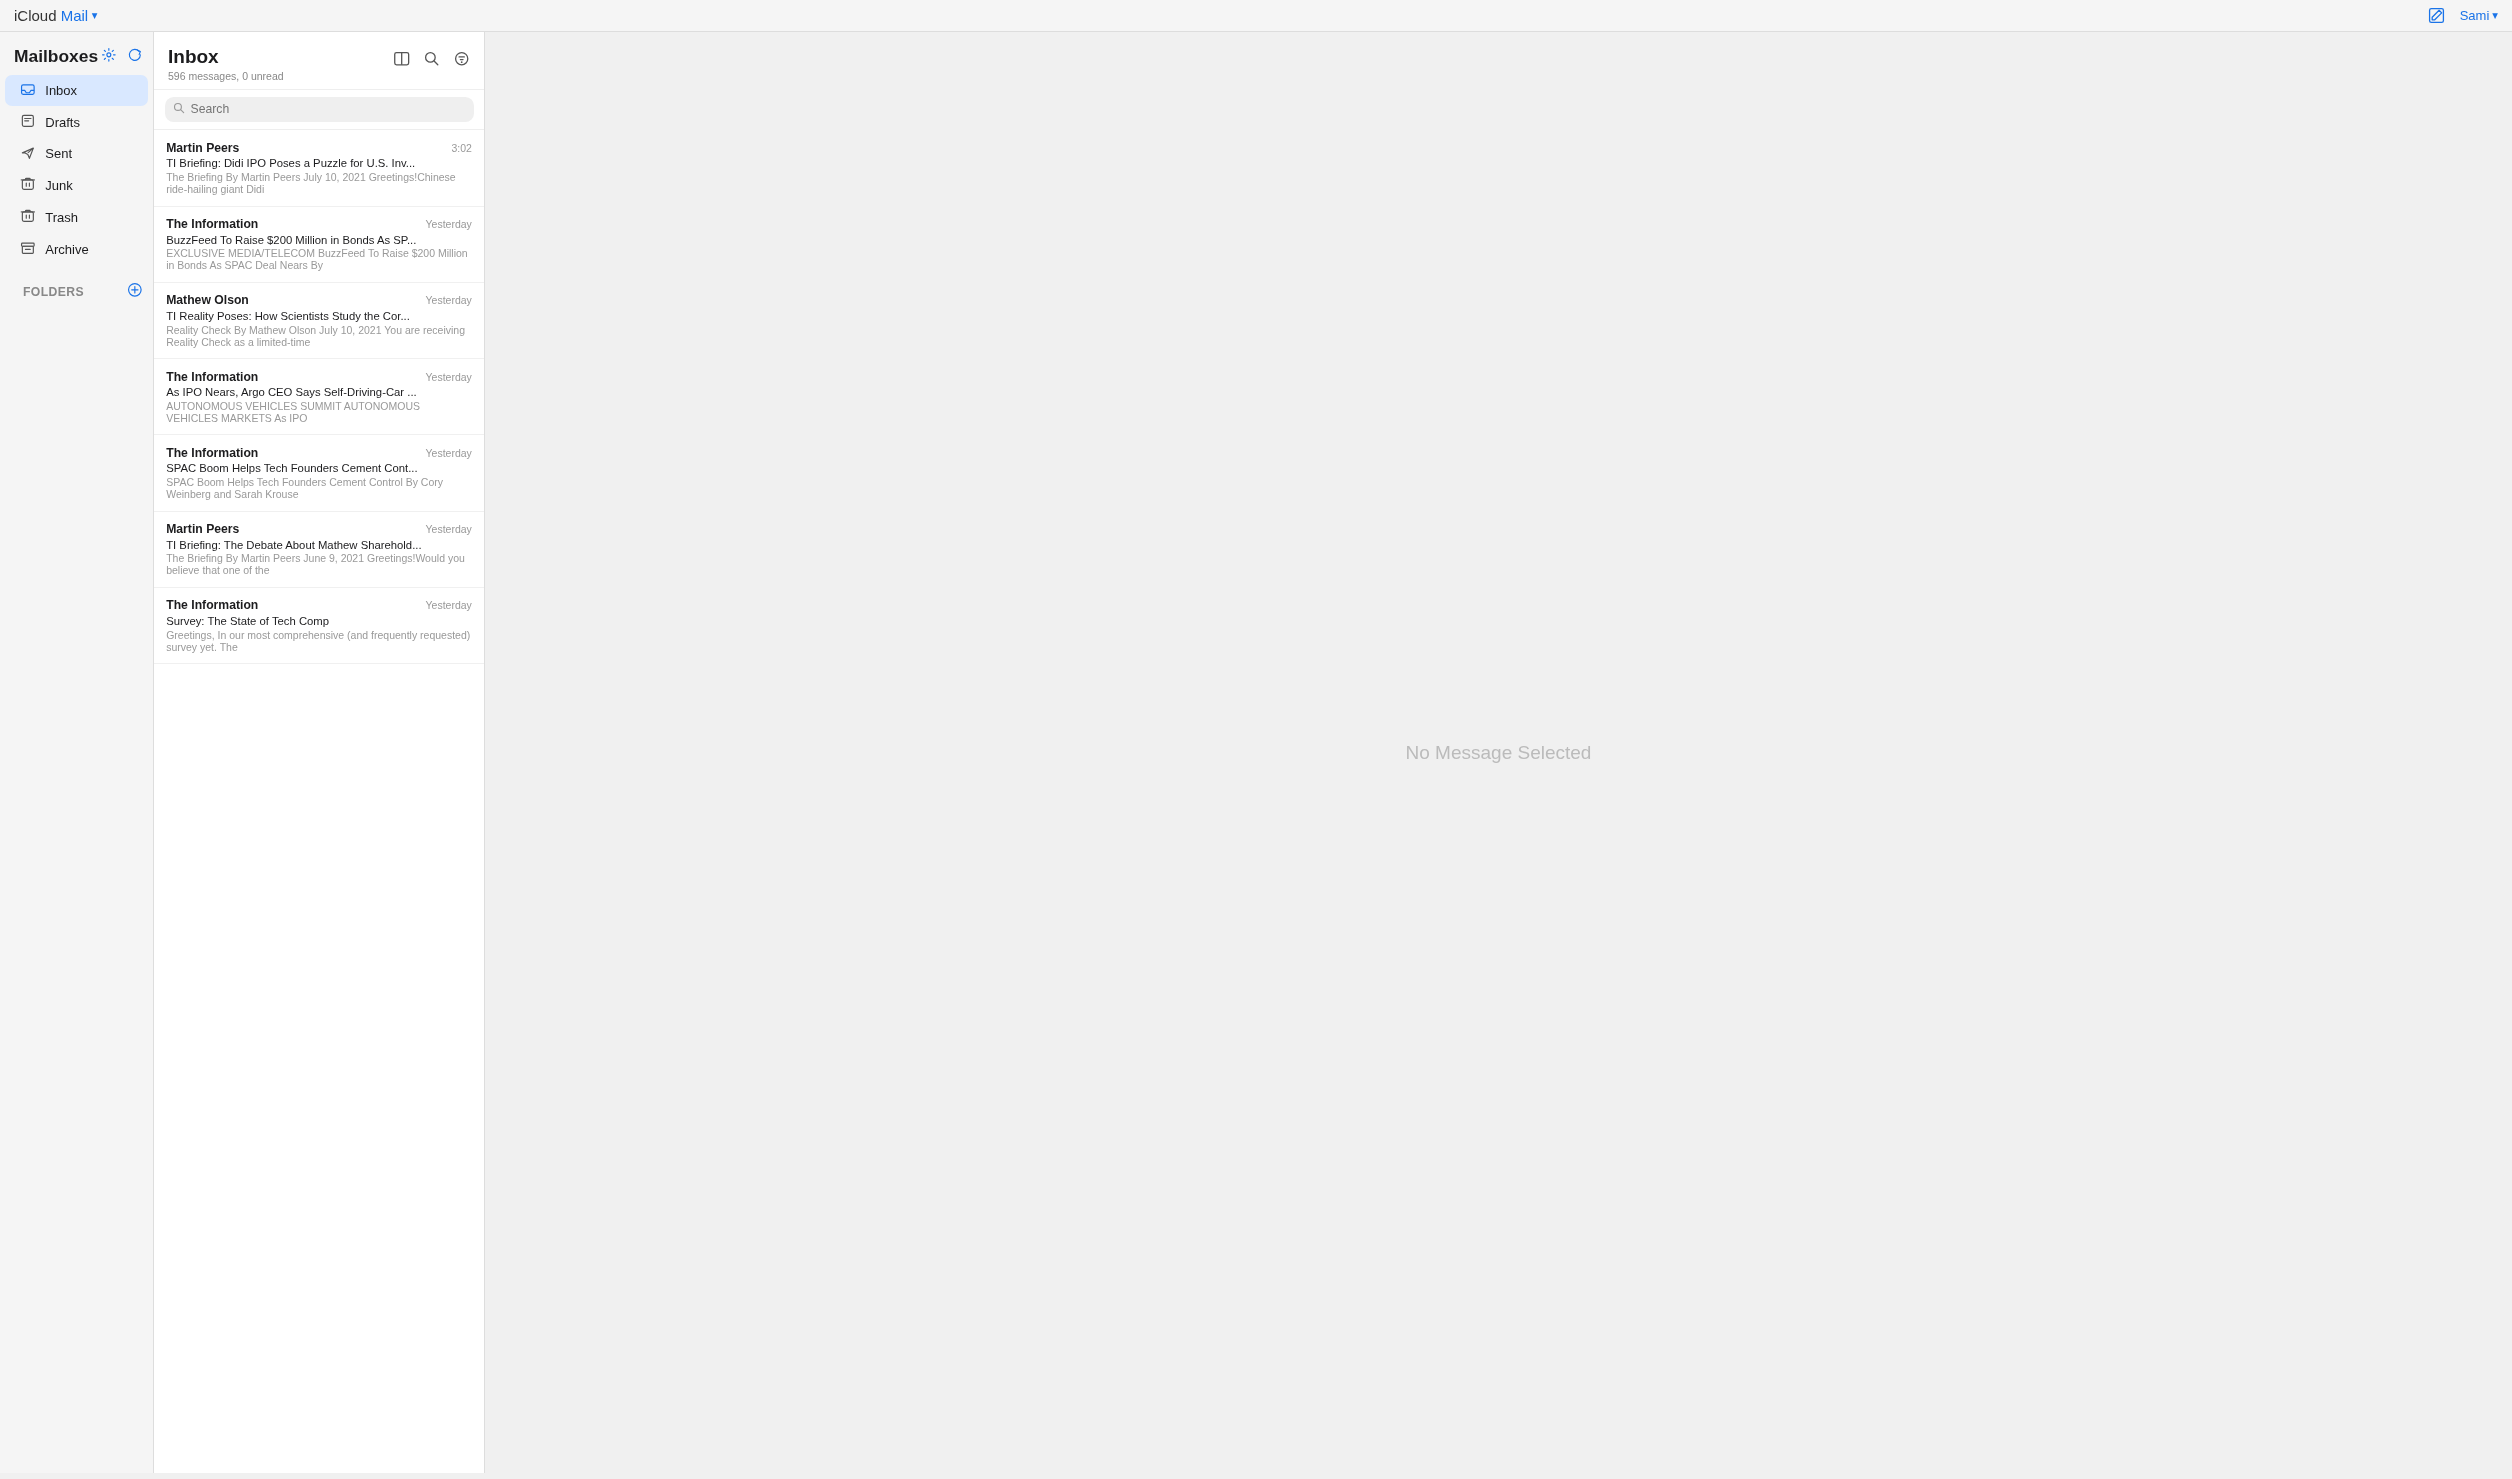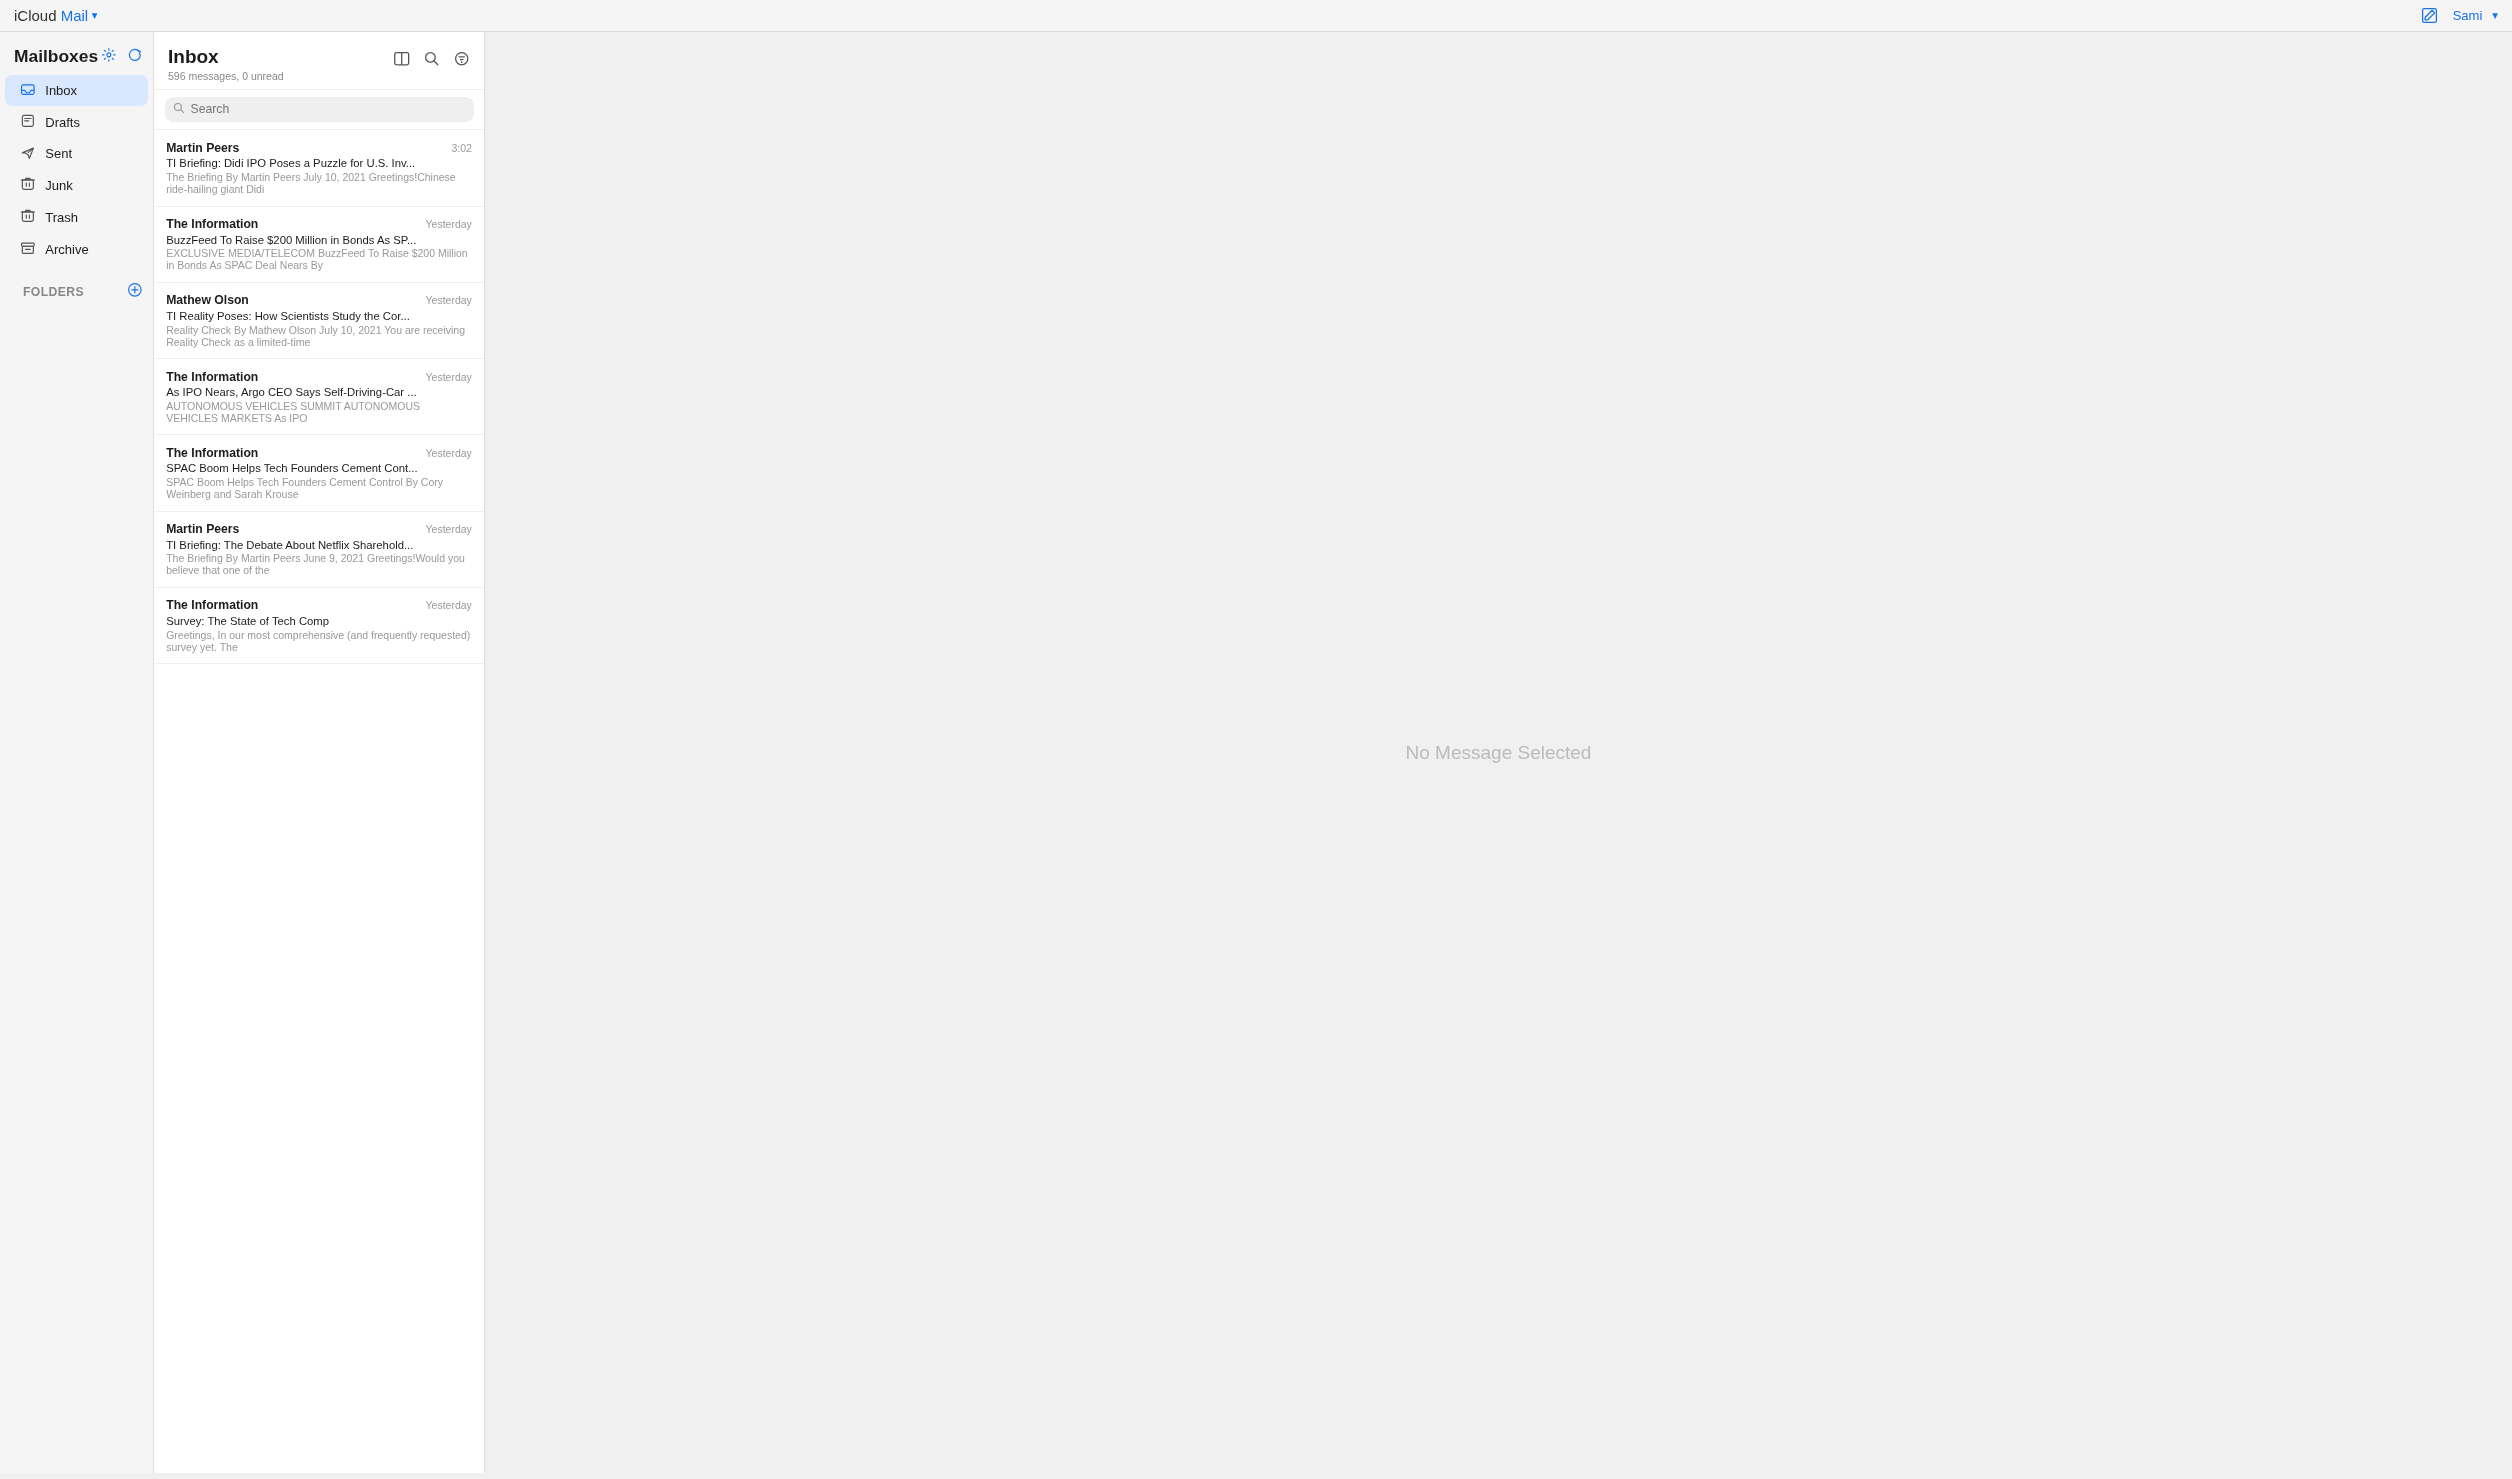--- a/index.html
+++ b/index.html
@@ -51,21 +51,21 @@
       border: none;
       display: flex;
       align-items: center;
     }
     #user-menu {
       color: #1a73e8;
       font-size: 13px;
       cursor: pointer;
       display: flex;
       align-items: center;
-      gap: 10px;
+      gap: 3px;
     }
 
     
     #main-layout {
       display: flex;
       height: calc(100vh - 38px);
     }
 
     
     #sidebar {
@@ -485,21 +485,21 @@
         <span class="message-time">Yesterday</span>
       </div>
       <div class="message-subject">SPAC Boom Helps Tech Founders Cement Cont...</div>
       <div class="message-preview">SPAC Boom Helps Tech Founders Cement Control By Cory Weinberg and Sarah Krouse</div>
     </div>
         <div class="message-item">
       <div class="message-item-top">
         <span class="message-sender">Martin Peers</span>
         <span class="message-time">Yesterday</span>
       </div>
-      <div class="message-subject">TI Briefing: The Debate About Netflix Sharehold...</div>
+      <div class="message-subject">TI Briefing: The Debate About Mathew Sharehold...</div>
       <div class="message-preview">The Briefing By Martin Peers June 9, 2021 Greetings!Would you believe that one of the</div>
     </div>
         <div class="message-item">
       <div class="message-item-top">
         <span class="message-sender">The Information</span>
         <span class="message-time">Yesterday</span>
       </div>
       <div class="message-subject">Survey: The State of Tech Comp</div>
       <div class="message-preview">Greetings, In our most comprehensive (and frequently requested) survey yet. The</div>
     </div>

